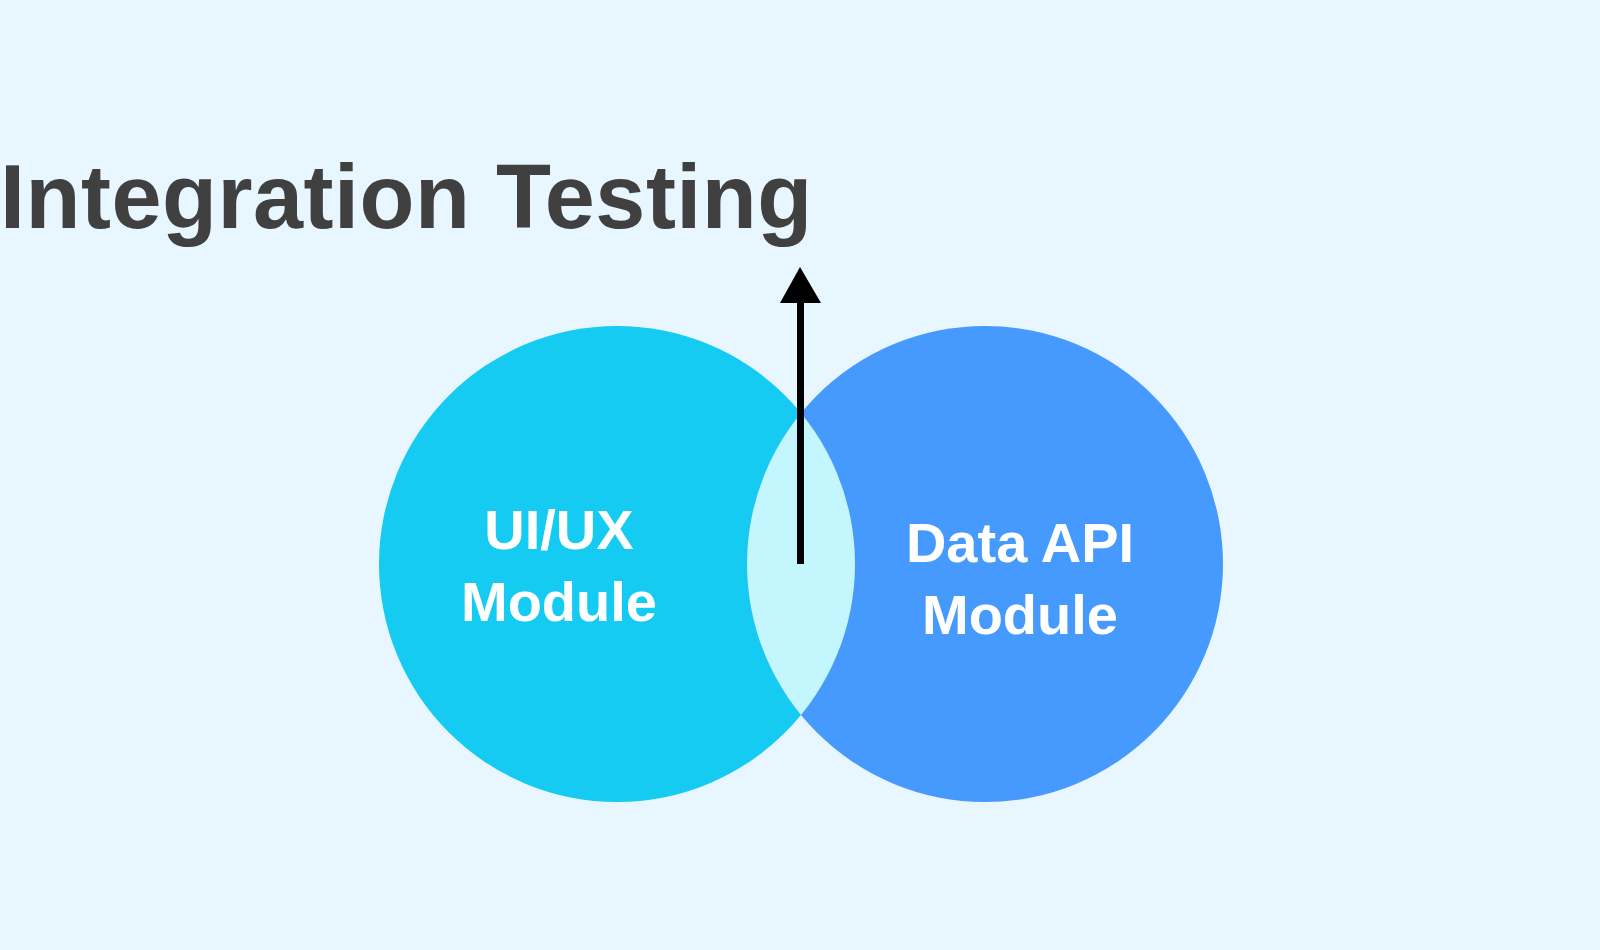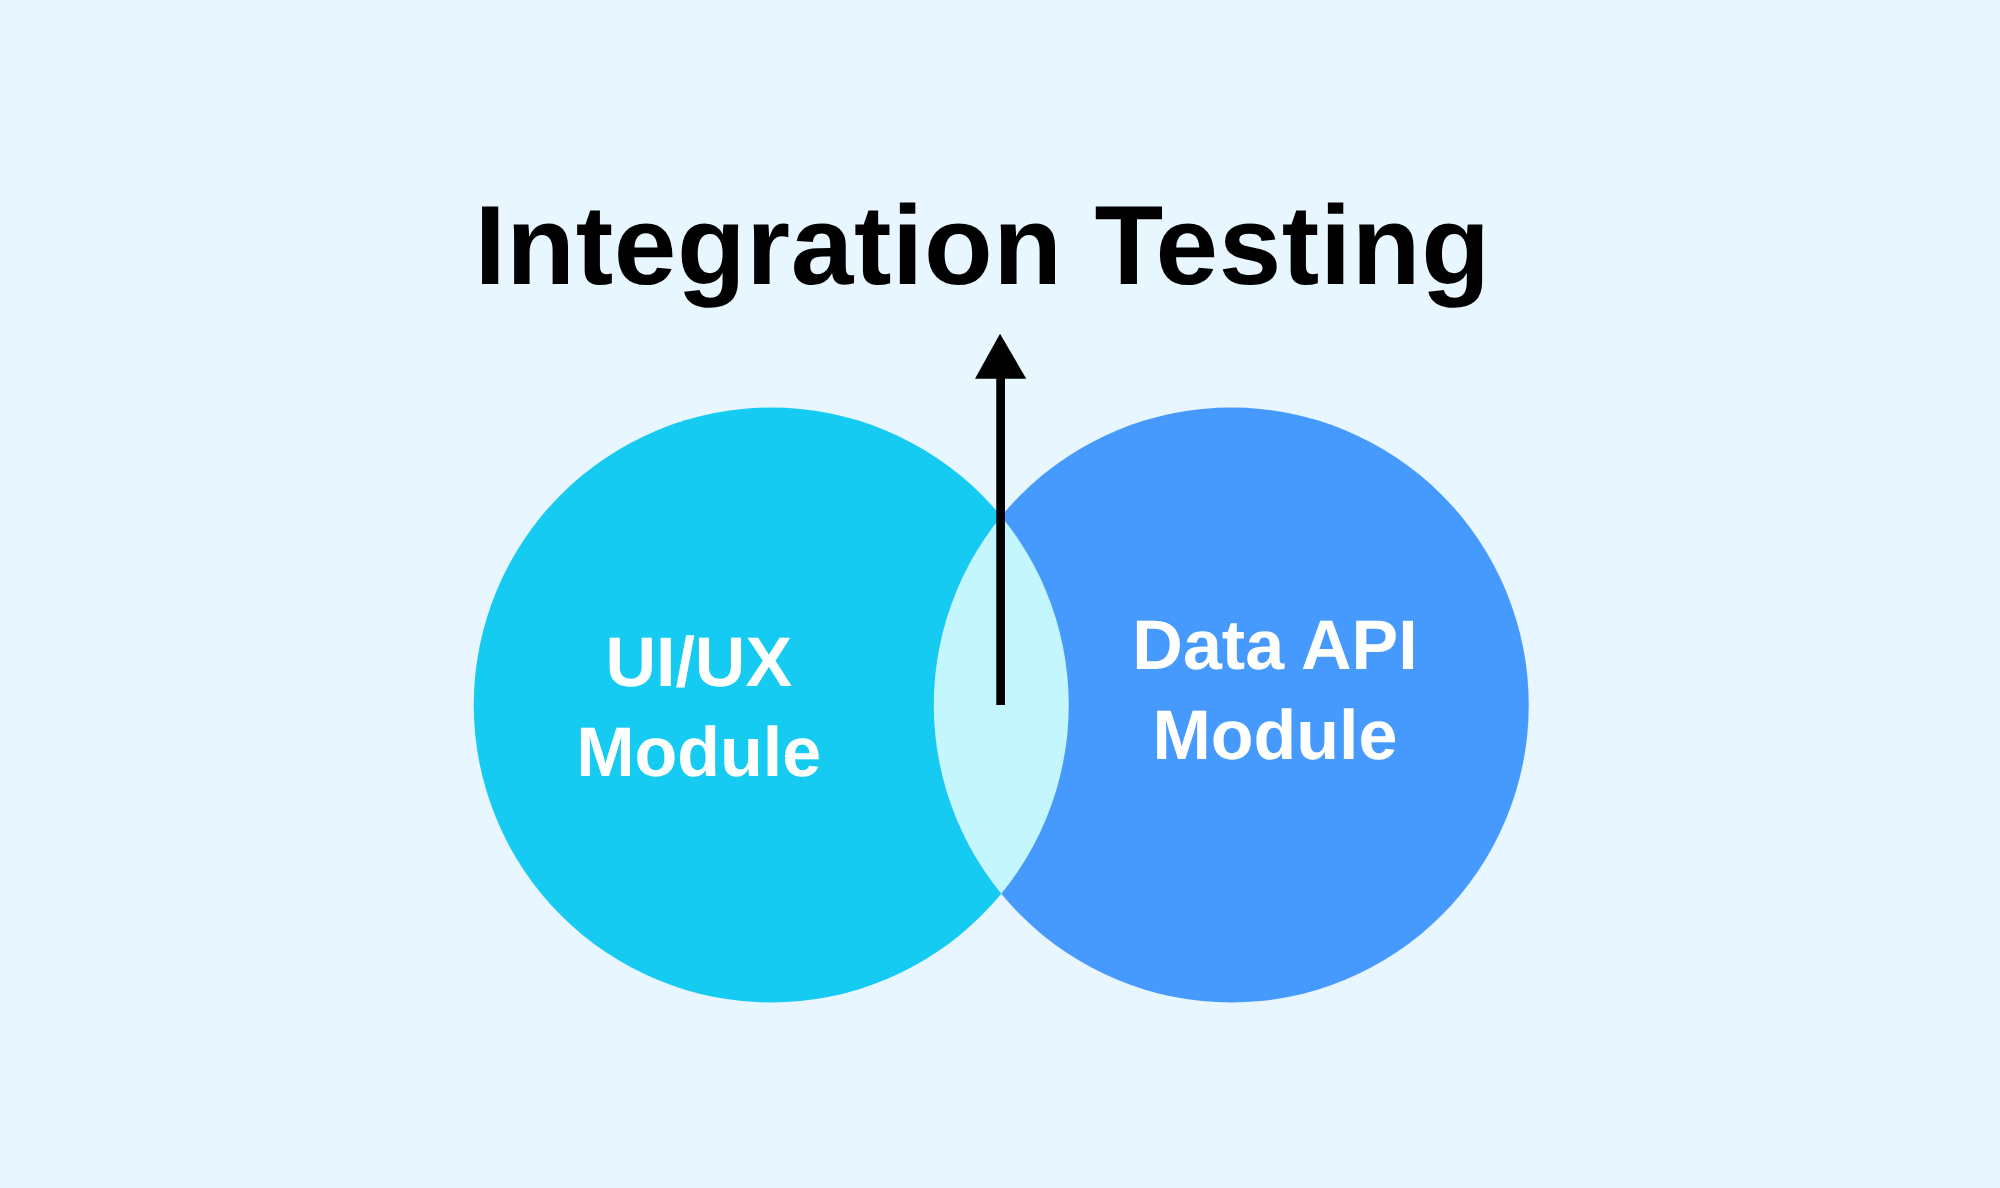--- a/index.html
+++ b/index.html
@@ -1,18 +1,18 @@
 <!DOCTYPE html>
 <html><head>
 <meta charset="utf-8">
 <style>
   html, body { margin:0; padding:0; }
   body { width:1600px; height:950px; overflow:hidden; background:#E8F6FF; position:relative; font-family:"Liberation Sans", sans-serif; }
   #diagram { position:absolute; left:0; top:0; width:1600px; height:950px; }
-  .title { position:absolute; left:0; width:1572px; top:152px; text-align:center; font-weight:bold; font-size:90px; letter-spacing:0.5px; color:#000000; line-height:1; }
+  .title { position:absolute; left:0; width:1572px; top:152px; text-align:left; font-weight:bold; font-size:90px; letter-spacing:0.5px; color:#404040; line-height:1; }
   .label { position:absolute; width:300px; text-align:center; color:#fff; font-weight:bold; font-size:56px; line-height:72px; }
   .label span { display:block; }
 </style>
 </head>
 <body>
 
 <svg id="diagram" viewBox="0 0 1600 950" xmlns="http://www.w3.org/2000/svg">
   <defs>
     <clipPath id="clipLeft">
         <circle cx="617" cy="564" r="238"></circle>
@@ -27,16 +27,16 @@
   </g>
 </svg>
 
 <div class="title">Integration Testing</div>
 
 <div class="label" style="left:409px; top:494px;">
   <span>UI/UX</span>
   <span>Module</span>
 </div>
 
-<div class="label" style="left:870px; top:480px;">
+<div class="label" style="left:870px; top:507px;">
   <span>Data API</span>
   <span>Module</span>
 </div>
 
 </body></html>

